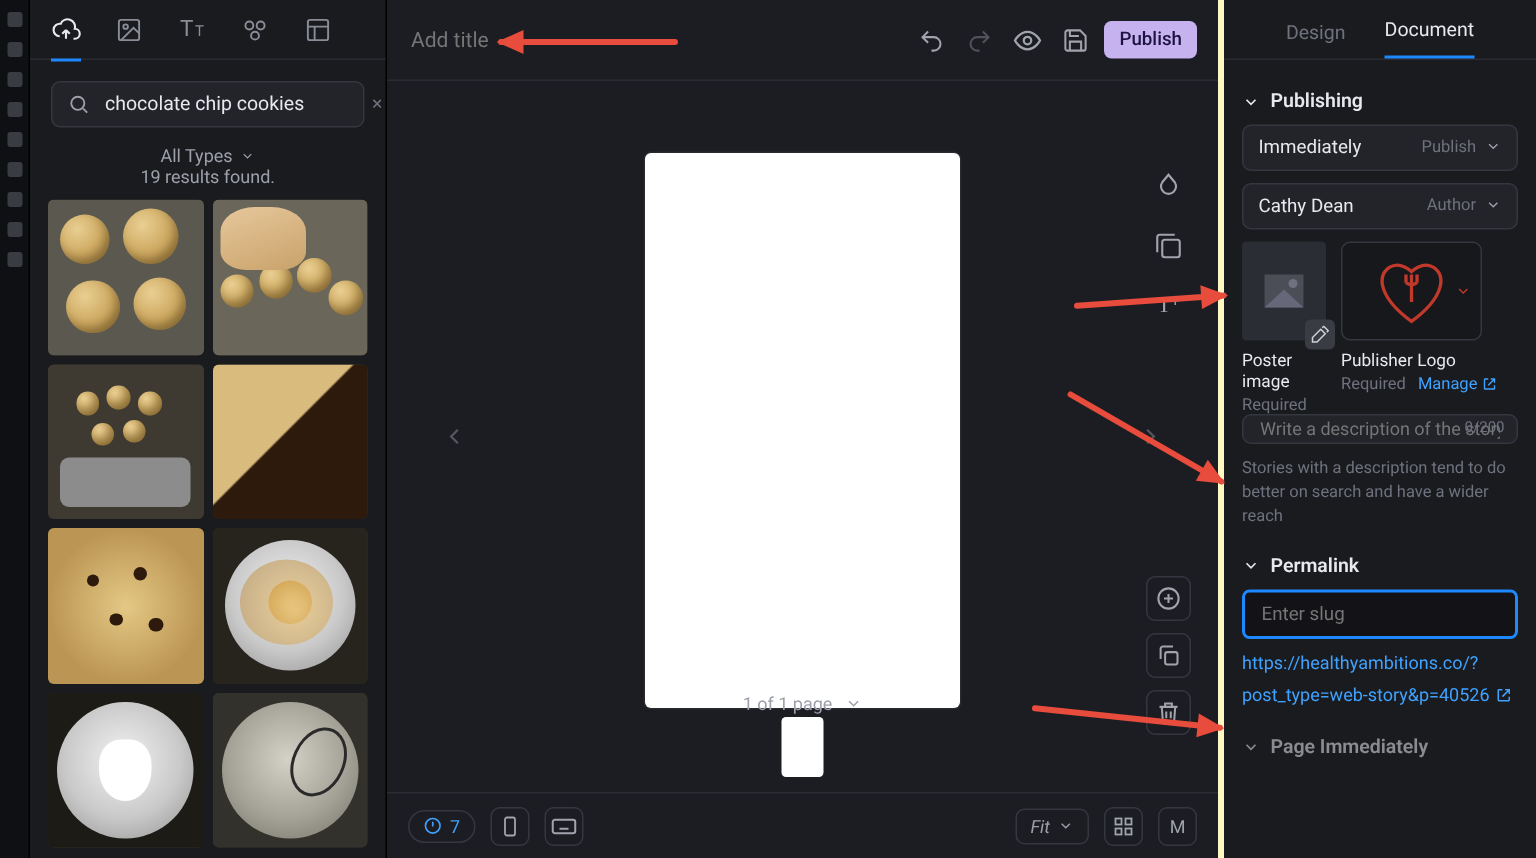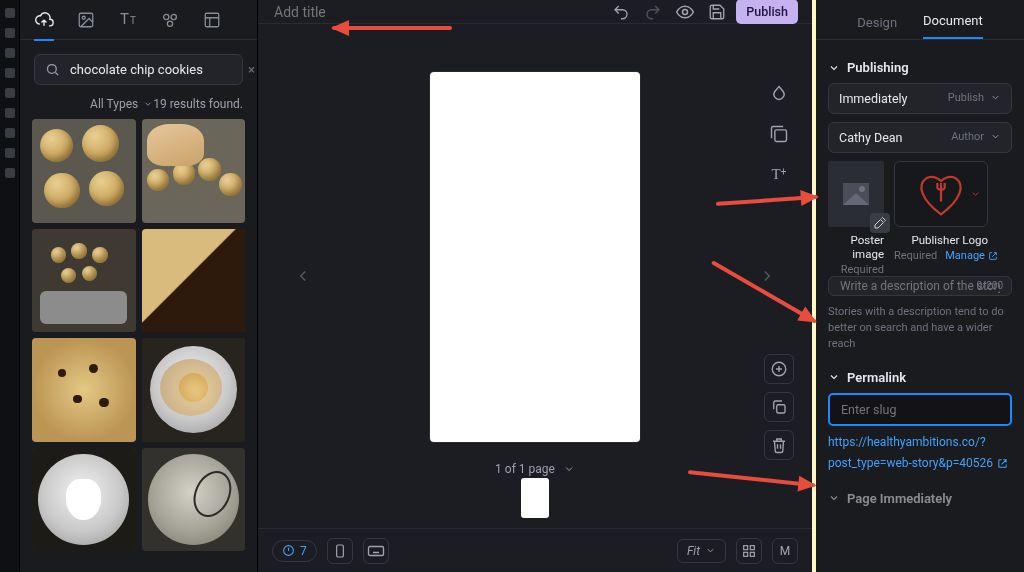--- a/index.html
+++ b/index.html
@@ -31,35 +31,35 @@
   
   .lib{width:238px;background:var(--bg1);border-right:1px solid #000;display:flex;flex-direction:column;min-width:238px;}
   .lib-tabs{height:40px;display:flex;align-items:center;gap:22px;padding:0 14px;border-bottom:1px solid #2a2c33;}
   .lib-tabs .ico{width:20px;height:20px;display:flex;align-items:center;justify-content:center;color:#8a8d98;}
   .lib-tabs .ico.active{color:var(--tx);}
   .search-row{padding:14px 14px 8px;}
   .search{display:flex;align-items:center;gap:8px;background:var(--bg2);border:1px solid var(--bd);border-radius:6px;padding:6px 10px;color:var(--tx-dim);font-size:13px;}
   .search svg{flex:none;}
   .search input{flex:1;background:none;border:none;outline:none;color:var(--tx);font-size:13px;}
   .search .x{color:var(--tx-dim2);cursor:pointer;padding:0 2px;}
-  .lib-meta{display:flex;justify-content:flex-end;align-items:center;padding:4px 14px 8px;font-size:12px;color:var(--tx-dim);}
+  .lib-meta{display:flex;justify-content:flex-start;align-items:center;padding:4px 14px 8px;font-size:12px;color:var(--tx-dim);flex-direction:column;}
   .lib-meta .filter{display:flex;align-items:center;gap:5px;cursor:pointer;}
   .thumbs{flex:1;overflow:hidden;padding:0 12px;display:grid;grid-template-columns:1fr 1fr;gap:6px;align-content:start;}
   .thumb{aspect-ratio:1/1;border-radius:4px;overflow:hidden;position:relative;background:#3b3528;}
   .thumb .sim{position:absolute;inset:0;}
 
   
   .sim .bg{position:absolute;inset:0;}
   .sim .cookie{position:absolute;border-radius:50%;background:radial-gradient(circle at 35% 30%, #e9cf93, #caa45a 60%, #a97f36);box-shadow:inset -3px -4px 6px rgba(0,0,0,.25);}
   .sim .chip{position:absolute;border-radius:50%;background:#2e1a0c;}
   .sim .mixer{position:absolute;border-radius:50%;background:radial-gradient(circle at 48% 42%, #f2f2f2, #c9c9c9 55%, #8f8f8f);}
 
   
   .center{flex:1;background:#1c1d22;display:flex;flex-direction:column;position:relative;min-width:0;}
-  .topbar{height:24px;display:flex;align-items:center;justify-content:space-between;padding:0 14px;border-bottom:1px solid #2a2c33;}
+  .topbar{height:54px;display:flex;align-items:center;justify-content:space-between;padding:0 14px;border-bottom:1px solid #2a2c33;}
   .title-in{background:none;border:none;outline:none;color:var(--tx-dim2);font-size:14px;width:260px;}
   .top-actions{display:flex;align-items:center;gap:6px;}
   .icon-btn{width:26px;height:26px;border-radius:4px;display:flex;align-items:center;justify-content:center;color:#a1a3ad;}
   .publish{background:var(--purple-bg);color:#1d1343;border:none;border-radius:5px;padding:5px 10px;font-size:12.5px;font-weight:500;}
 
   .canvas-area{flex:1;position:relative;}
   .page{position:absolute;left:50%;top:48px;transform:translateX(-50%);width:210px;height:370px;background:#fff;border-radius:4px;box-shadow:0 0 0 1px rgba(255,255,255,.06);}
   .nav-arrow{position:absolute;top:50%;transform:translateY(-50%);color:#55565e;padding:6px;}
   .nav-arrow.l{left:30px;} .nav-arrow.r{right:30px;}
 
@@ -91,21 +91,21 @@
   .imgpair{display:flex;gap:10px;margin-top:6px;align-items:flex-start;}
   .poster{width:56px;height:66px;background:#2b2d34;border-radius:3px;position:relative;display:flex;align-items:center;justify-content:center;}
   .poster .mount{width:26px;height:22px;background:#4b4d57;position:relative;}
   .poster .mount::before{content:"";position:absolute;right:4px;top:3px;width:6px;height:6px;border-radius:50%;background:#6f727e;}
   .poster .mount::after{content:"";position:absolute;left:0;bottom:0;border-left:13px solid transparent;border-right:13px solid transparent;border-bottom:12px solid #66687a;}
   .poster .edit{position:absolute;right:-6px;bottom:-6px;width:20px;height:20px;border-radius:4px;background:#3a3c44;display:flex;align-items:center;justify-content:center;}
   .logo-box{width:94px;height:66px;border:1px solid var(--bd);border-radius:6px;display:flex;align-items:center;justify-content:center;background:#17181c;position:relative;}
   .logo-box svg{color:#c0392b;}
   .logo-box .chev{position:absolute;right:6px;top:50%;transform:translateY(-50%);color:var(--tx-dim2);}
   .imgmeta{display:flex;gap:10px;margin-top:6px;}
-  .imgmeta .col{display:flex;flex-direction:column;gap:2px;text-align:right;}
+  .imgmeta .col{display:flex;flex-direction:column;gap:2px;}
   .imgmeta .col.a{width:56px;} .imgmeta .col.b{width:94px;}
   .link{color:var(--blue2);}
 
   .ta{width:100%;background:var(--bg2);border:1px solid var(--bd);border-radius:6px;padding:8px 9px;color:var(--tx-dim);font-size:12px;resize:none;height:20px;display:flex;align-items:center;position:relative;}
   .ta input, .ta textarea{background:none;border:none;outline:none;color:var(--tx);font-size:12px;width:100%;}
   .cc{position:absolute;right:8px;bottom:4px;font-size:10px;color:var(--tx-dim2);}
   .perma-in{width:100%;background:var(--bg0);border:2px solid var(--blue);border-radius:5px;padding:6px 9px;}
   .perma-in input{background:none;border:none;outline:none;color:var(--tx-dim);font-size:12.5px;width:100%;}
   .urltxt{color:var(--blue2);font-size:12px;margin-top:8px;line-height:1.45;display:flex;align-items:flex-end;gap:4px;flex-wrap:wrap;}
 

